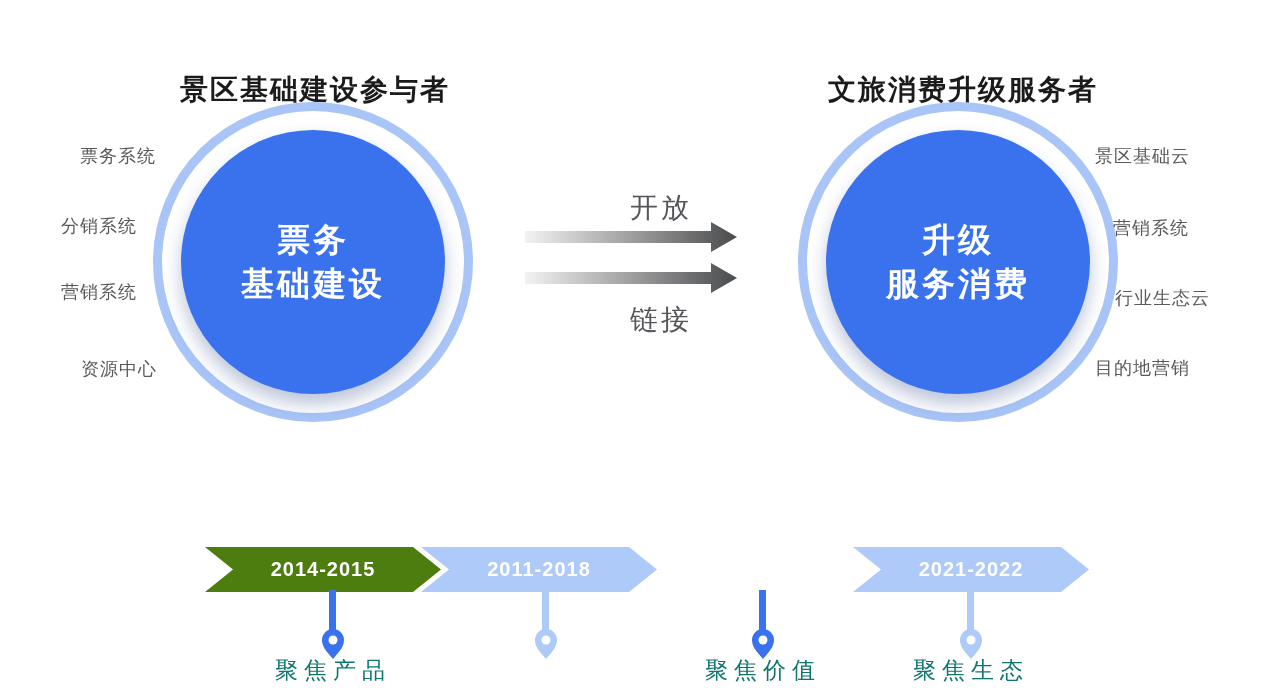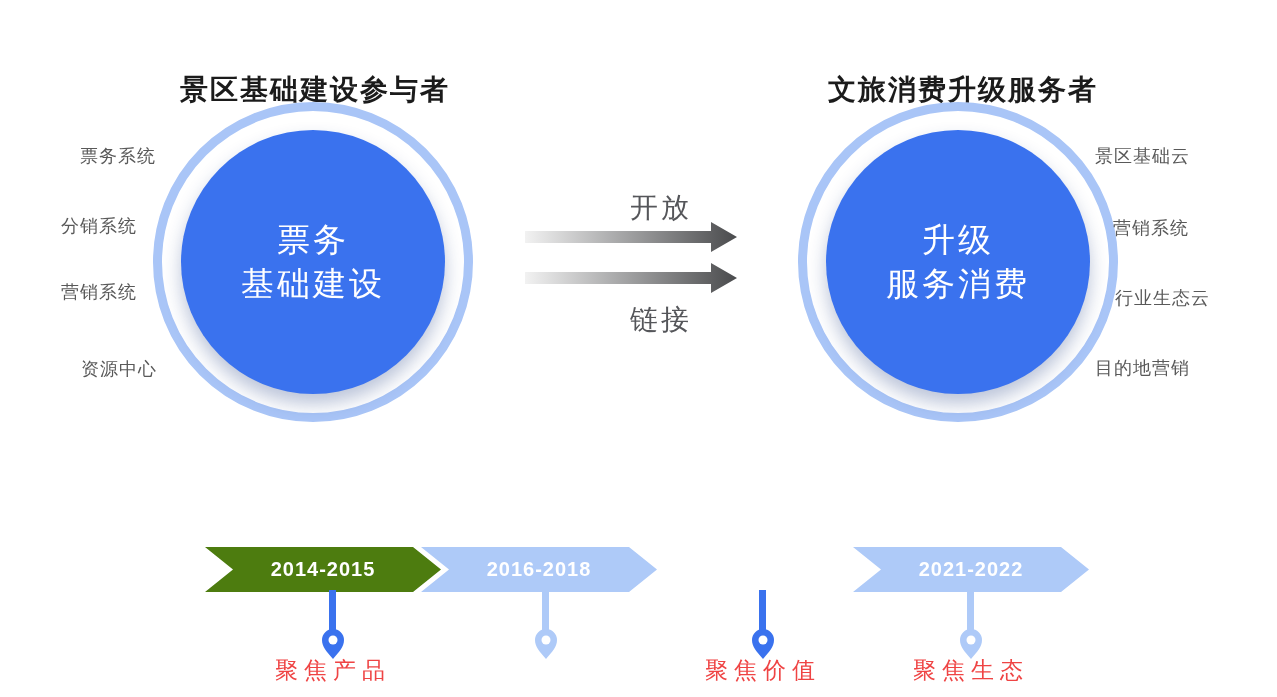--- a/index.html
+++ b/index.html
@@ -18,21 +18,21 @@
   .ring{
     position:absolute;width:302px;height:302px;border-radius:50%;
     border:9px solid #a9c5f7;background:#ffffff;
   }
   .ring.left{left:153px;top:102px;}
   .ring.right{left:798px;top:102px;}
   .core{
     position:absolute;width:264px;height:264px;border-radius:50%;
     background:#3a72ee;box-shadow:0 10px 18px rgba(30,60,130,0.30);
     display:flex;flex-direction:column;align-items:center;justify-content:center;
-    color:#ffffff;font-weight:400;font-size:33px;letter-spacing:3px;line-height:44px;
+    color:#ffffff;font-weight:700;font-size:33px;letter-spacing:3px;line-height:44px;
     text-align:center;
   }
   .core.left{left:181px;top:130px;}
   .core.right{left:826px;top:130px;}
   
   .sat{
     position:absolute;font-size:18px;color:#595959;height:22px;line-height:22px;
     letter-spacing:1px;white-space:nowrap;
   }
   .sat.r{text-align:right;}
@@ -53,21 +53,21 @@
     clip-path:polygon(28px 50%, 0 0, calc(100% - 28px) 0, 100% 50%, calc(100% - 28px) 100%, 0 100%);
   }
   .tone-dark{background:#4d7c0f;}
   .tone-light{background:#aecaf8;}
   .tl-stem{position:absolute;top:590px;width:7px;height:42px;}
   .tl-stem.tone-dark{background:#3a72ee;}
   .tl-stem.tone-light{background:#aecaf8;}
   .tl-pin{position:absolute;top:628px;width:26px;height:32px;}
   .tl-focus{
     position:absolute;top:655px;width:180px;text-align:center;
-    font-size:23px;color:#ef4444;letter-spacing:6px;white-space:nowrap;
+    font-size:23px;color:#0f766e;letter-spacing:6px;white-space:nowrap;
   }
 </style>
 </head>
 <body>
 
 <div class="stage">
 
   <div class="group-title left">景区基础建设参与者</div>
   <div class="ring left"></div>
   <div class="core left">
@@ -99,21 +99,21 @@
   <div class="core right">
     <div>升级</div>
     <div>服务消费</div>
   </div>
   <div class="sat" style="left:1095px;top:145px;">景区基础云</div>
   <div class="sat" style="left:1113px;top:217px;">营销系统</div>
   <div class="sat" style="left:1115px;top:287px;">行业生态云</div>
   <div class="sat" style="left:1095px;top:357px;">目的地营销</div>
 
   <div class="tl-seg tone-dark" style="left:205px;">2014-2015</div>
-  <div class="tl-seg tone-light" style="left:421px;">2016-2018</div>
+  <div class="tl-seg tone-light" style="left:421px;">2011-2018</div>
   <div class="tl-seg tone-light" style="left:853px;">2021-2022</div>
 
   <div class="tl-stem tone-dark" style="left:329px;"></div>
   <div class="tl-stem tone-light" style="left:542px;"></div>
   <div class="tl-stem tone-dark" style="left:759px;"></div>
   <div class="tl-stem tone-light" style="left:967px;"></div>
 
   <svg class="tl-pin" style="left:320px;" viewBox="0 0 26 32" aria-hidden="true">
     <path d="M13 31 C 6.5 23.5, 2 18.5, 2 12 a 11 11 0 1 1 22 0 C 24 18.5, 19.5 23.5, 13 31 Z" fill="#3a72ee"></path>
     <circle cx="13" cy="12" r="4.5" fill="#ffffff"></circle>

